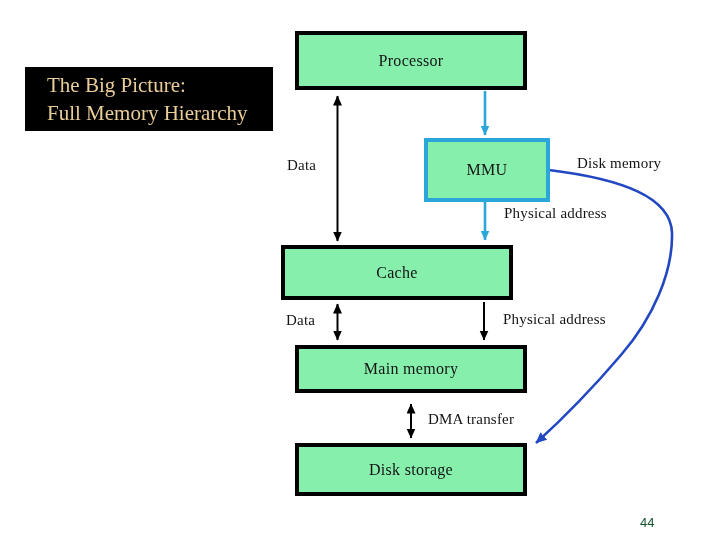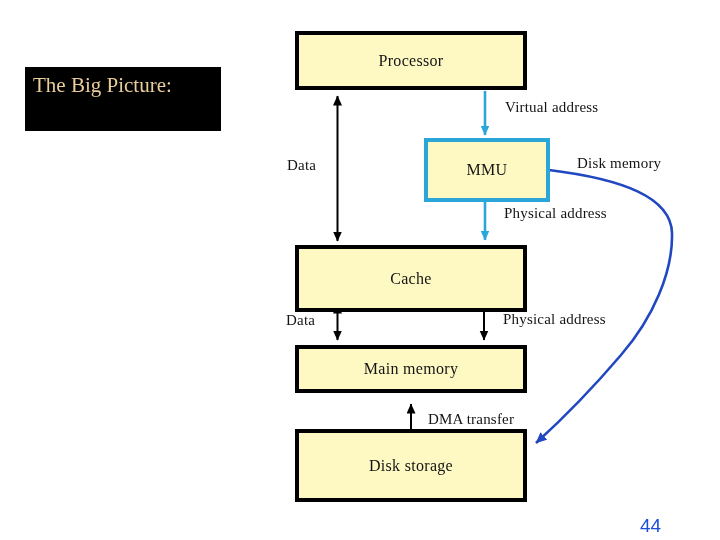--- a/index.html
+++ b/index.html
@@ -15,48 +15,48 @@
     overflow:hidden;font-family:"Liberation Serif","DejaVu Serif",serif;
   }
   .connectors{position:absolute;left:0;top:0;width:720px;height:540px;}
   .stroke-black{stroke:var(--ink);stroke-width:2;fill:none;}
   .stroke-cyan{stroke:var(--accent-cyan);stroke-width:2.6;fill:none;}
   .stroke-blue{stroke:var(--accent-blue);stroke-width:2.6;fill:none;}
   .mk-black{fill:var(--ink);}
   .mk-cyan{fill:var(--accent-cyan);}
   .mk-blue{fill:var(--accent-blue);}
   .node{
-    position:absolute;box-sizing:border-box;background:#fef9c3;
+    position:absolute;box-sizing:border-box;background:#86efac;
     border:4px solid var(--ink);display:flex;align-items:center;justify-content:center;
     font-size:16px;color:#141414;letter-spacing:0.3px;
   }
   .node.mmu{border-color:var(--accent-cyan);}
   .node-processor{left:295px;top:31px;width:232px;height:59px;}
   .node-mmu{left:424px;top:138px;width:126px;height:64px;}
-  .node-cache{left:295px;top:245px;width:232px;height:67px;}
+  .node-cache{left:281px;top:245px;width:232px;height:55px;}
   .node-main-memory{left:295px;top:345px;width:232px;height:48px;}
-  .node-disk-storage{left:295px;top:429px;width:232px;height:73px;}
+  .node-disk-storage{left:295px;top:443px;width:232px;height:53px;}
   .edge-label{
     position:absolute;font-size:15px;color:#141414;white-space:nowrap;letter-spacing:0.2px;
   }
   .lbl-data-top{left:287px;top:157px;}
   .lbl-virtual{left:505px;top:99px;}
   .lbl-disk-address{left:577px;top:155px;}
   .lbl-physical-top{left:504px;top:205px;}
   .lbl-data-bottom{left:286px;top:312px;}
   .lbl-physical-bottom{left:503px;top:311px;}
   .lbl-dma{left:428px;top:411px;}
   .title-block{
-    position:absolute;left:25px;top:67px;width:196px;height:64px;box-sizing:border-box;
+    position:absolute;left:25px;top:67px;width:248px;height:64px;box-sizing:border-box;
     background:var(--title-bg);color:var(--title-text);
-    padding:4px 0 0 8px;font-size:21px;line-height:28px;white-space:nowrap;
+    padding:4px 0 0 22px;font-size:21px;line-height:28px;white-space:nowrap;
   }
   .page-number{
     position:absolute;left:640px;top:515px;font-family:"Liberation Sans","DejaVu Sans",sans-serif;
-    font-size:19px;color:#1d4ed8;
+    font-size:13px;color:#14532d;
   }
 </style>
 </head>
 <body>
 
 <div class="stage">
 
   <svg class="connectors" viewBox="0 0 720 540" xmlns="http://www.w3.org/2000/svg">
     <defs>
       <marker id="m-black" markerUnits="userSpaceOnUse" markerWidth="11" markerHeight="10" refX="9.5" refY="4.5" orient="auto-start-reverse">
@@ -74,40 +74,40 @@
     <path d="M485,91 V135" class="stroke-cyan" marker-end="url(#m-cyan)"></path>
     <path d="M485,194 V240" class="stroke-cyan" marker-end="url(#m-cyan)"></path>
     <path d="M337.5,304 V340" class="stroke-black" marker-start="url(#m-black)" marker-end="url(#m-black)"></path>
     <path d="M484,302 V340" class="stroke-black" marker-end="url(#m-black)"></path>
     <path d="M411,404 V438" class="stroke-black" marker-start="url(#m-black)" marker-end="url(#m-black)"></path>
     <path d="M549,170 C622,179 671,197 672,233 C673,272 653,318 621,355 C598,382 568,414 536,443" class="stroke-blue" marker-end="url(#m-blue)"></path>
   </svg>
 
   <div class="title-block">
     <div>The Big Picture:</div>
+    <div>Full Memory Hierarchy</div>
   </div>
 
   <div class="node node-processor">
     <span>Processor</span>
   </div>
   <div class="node mmu node-mmu">
     <span>MMU</span>
   </div>
   <div class="node node-cache">
     <span>Cache</span>
   </div>
   <div class="node node-main-memory">
     <span>Main memory</span>
   </div>
   <div class="node node-disk-storage">
     <span>Disk storage</span>
   </div>
 
   <span class="edge-label lbl-data-top">Data</span>
-  <span class="edge-label lbl-virtual">Virtual address</span>
   <span class="edge-label lbl-disk-address">Disk memory</span>
   <span class="edge-label lbl-physical-top">Physical address</span>
   <span class="edge-label lbl-data-bottom">Data</span>
   <span class="edge-label lbl-physical-bottom">Physical address</span>
   <span class="edge-label lbl-dma">DMA transfer</span>
 
   <span class="page-number">44</span>
 </div>
 
 </body></html>

